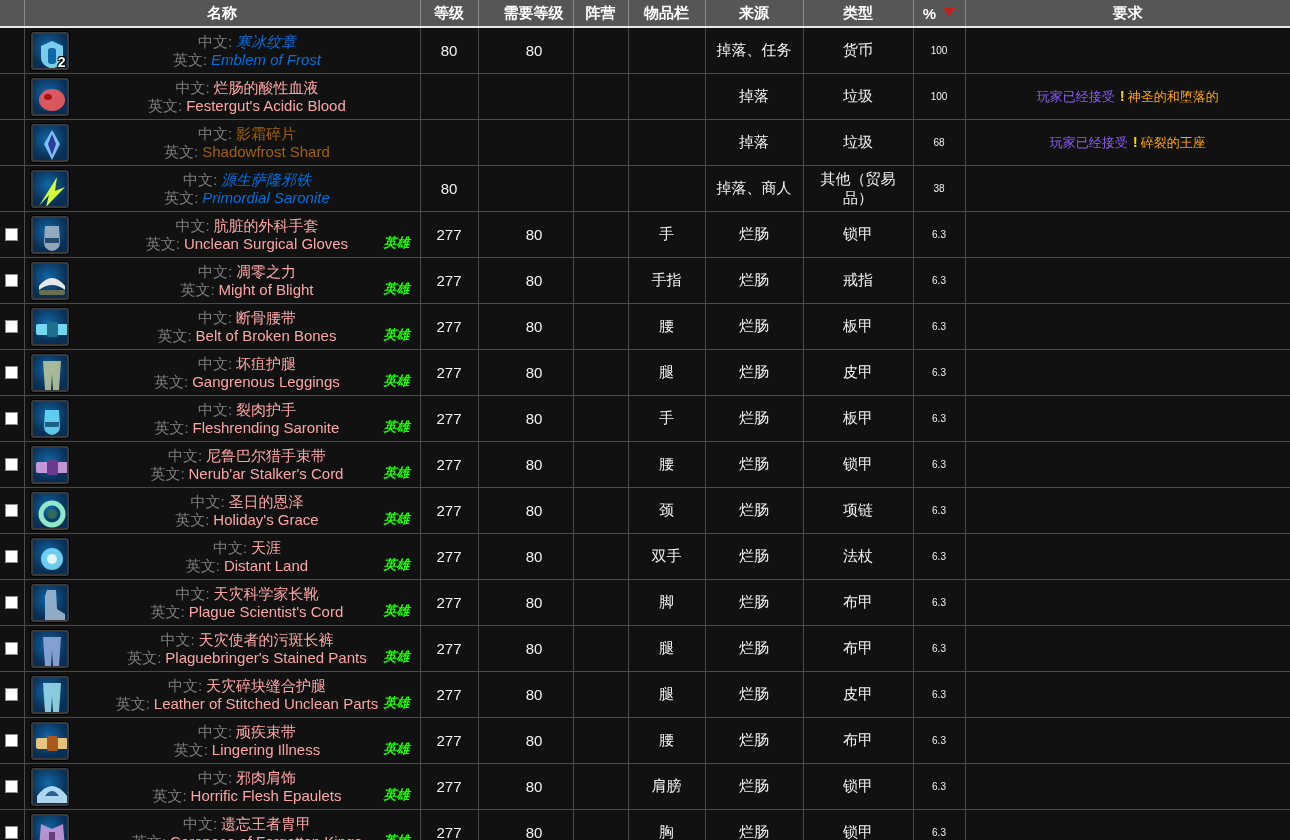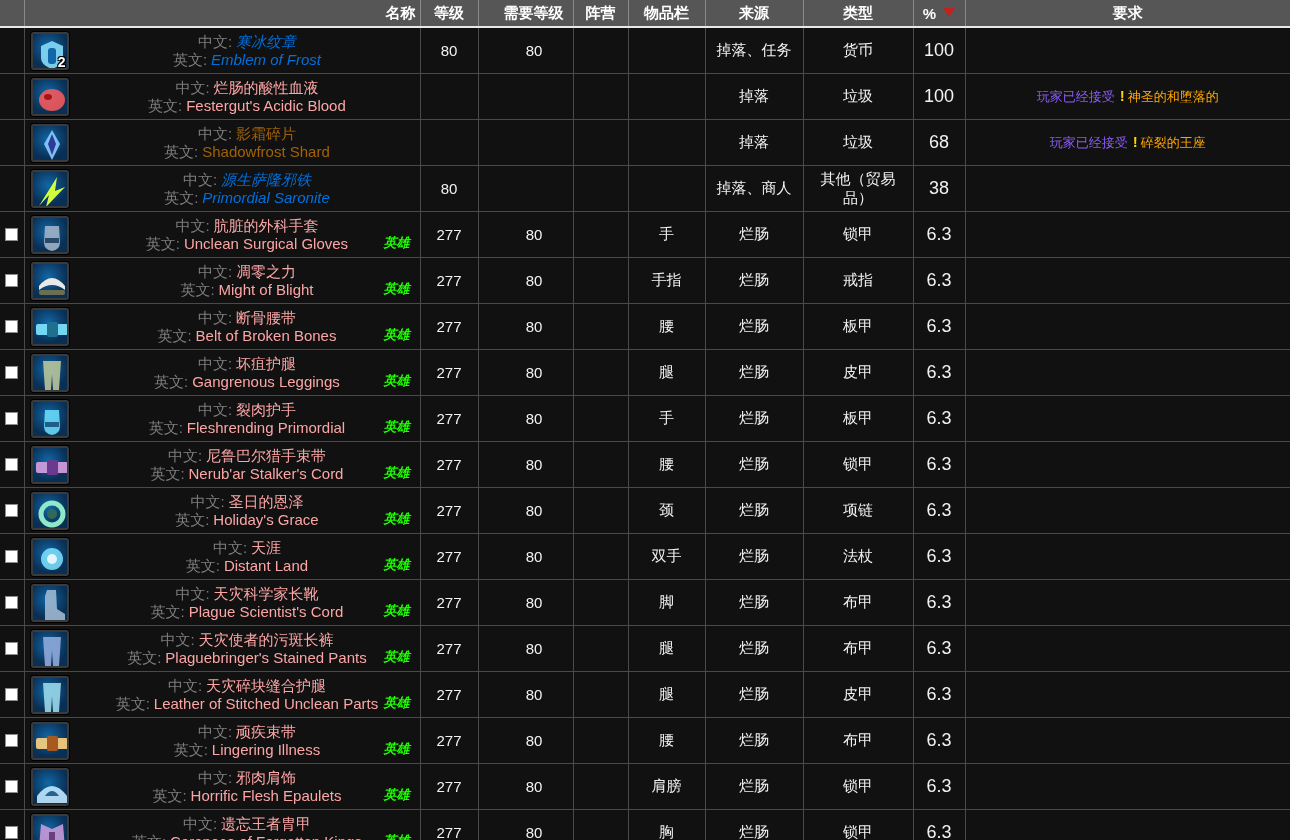--- a/index.html
+++ b/index.html
@@ -27,21 +27,21 @@
     font-weight: bold;
     height: 27px;
     padding: 0 4px;
     border-right: 1px solid #8a8a8a;
     border-bottom: 2px solid #e8e8e8;
     white-space: nowrap;
     position: relative;
   }
   thead th.col-chk { border-right: 1px solid #8a8a8a; }
   thead th:last-child { border-right: none; }
-  thead th.col-name { text-align: right; }
+  thead th.col-name { text-align: center; }
   .sort-arrow {
     display: inline-block;
     width: 0; height: 0;
     margin-left: 7px;
     vertical-align: 2px;
     border-left: 6px solid transparent;
     border-right: 6px solid transparent;
     border-top: 9px solid #c0221f;
   }
   
@@ -147,21 +147,21 @@
   .req-text { color: #8b5cf6; }
   .quest-icon {
     display: inline-block;
     color: #ffd100;
     font-weight: bold;
     font-size: 15px;
     margin: 0 3px 0 5px;
     text-shadow: 0 0 2px #000;
   }
   .quest-name { color: #ffa500; }
-  .pct { font-size: 18px; }
+  .pct { font-size: 10px; }
 </style>
 </head>
 <body>
 
 <div id="app">
   <table class="item-table">
     <thead>
       <tr id="header-row">
           <th class="col-chk col-chk"><span></span></th>
           <th class="col-name col-name"><span>名称</span></th>
@@ -457,21 +457,21 @@
                         <stop offset="100%" stop-color="#08161f"></stop>
       </radialGradient>
                     </defs>
       <rect width="38" height="38" fill="url(#bgg)"></rect>
                     <path d="M12 8 L26 8 L27 24 Q27 32 19 33 Q11 32 11 24 Z" fill="#6fe0ff" opacity=".85"></path>
              <rect x="12" y="20" width="14" height="5" fill="#1d5f87"></rect>
                   </svg></div>
               </div>
               <div class="names">
                 <div class="name-line"><span class="lang-label">中文:</span><a class="item-name q-epic" style="text-decoration:none">裂肉护手</a></div>
-                <div class="name-line"><span class="lang-label">英文:</span><a class="item-name q-epic" style="text-decoration:none">Fleshrending Primordial</a></div>
+                <div class="name-line"><span class="lang-label">英文:</span><a class="item-name q-epic" style="text-decoration:none">Fleshrending Saronite</a></div>
               </div>
               <span class="heroic-tag">英雄</span>
             </div>
           </td>
           <td class="col-ilvl">277</td>
           <td class="col-req">80</td>
           <td class="col-side"></td>
           <td class="col-slot">手</td>
           <td class="col-src">烂肠</td>
           <td class="col-type">板甲</td>

